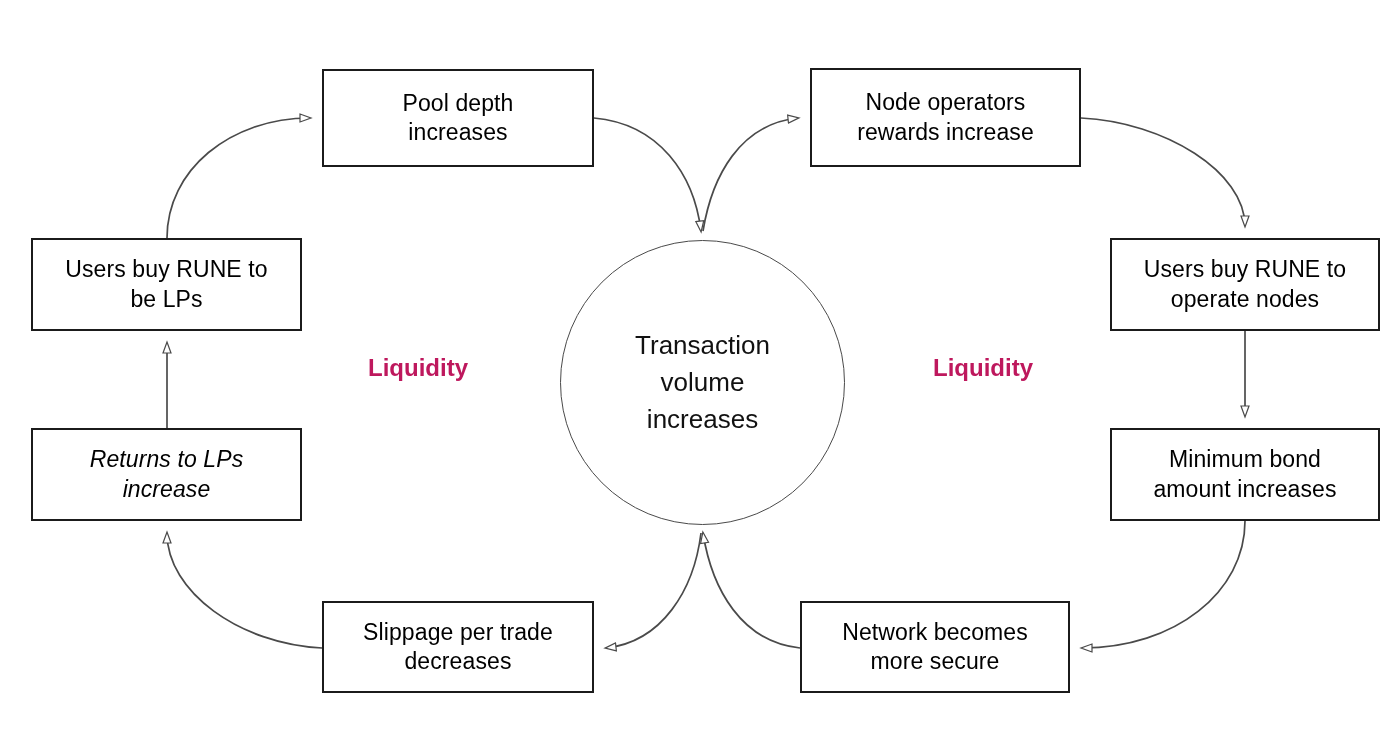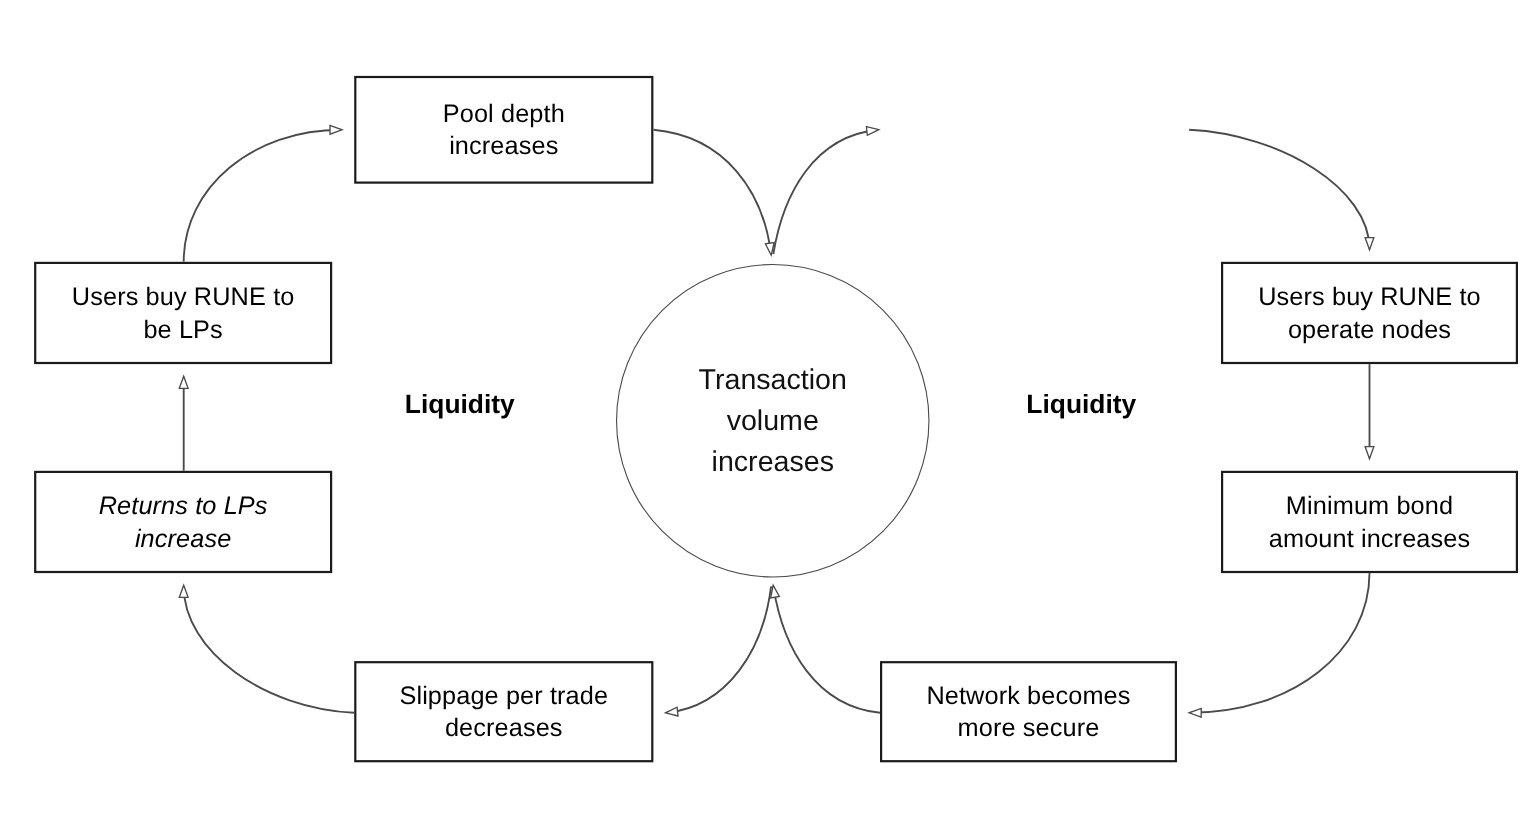--- a/index.html
+++ b/index.html
@@ -55,21 +55,21 @@
     justify-content: center;
     text-align: center;
     color: #111111;
     font-size: 26px;
     line-height: 1.42;
   }
   .side-label {
     position: absolute;
     font-weight: bold;
     font-size: 24px;
-    color: #000000;
+    color: #be185d;
     white-space: nowrap;
     transform: translate(-50%, -50%);
   }
 </style>
 </head>
 <body>
 
 <div id="canvas">
 
   <svg class="layer" viewBox="0 0 1400 749">
@@ -93,20 +93,23 @@
   </svg>
 
   <div class="center-circle" style="left:560px; top:240px; width:285px; height:285px;">
     <span>Transaction<br>volume<br>increases</span>
   </div>
 
   <div class="node-box" style="left:322px; top:69px; width:272px; height:98px;">
     <span>Pool depth<br>increases</span>
   </div>
 
+  <div class="node-box" style="left:810px; top:68px; width:271px; height:99px;">
+    <span>Node operators<br>rewards increase</span>
+  </div>
 
   <div class="node-box" style="left:31px; top:238px; width:271px; height:93px;">
     <span>Users buy RUNE to<br>be LPs</span>
   </div>
 
   <div class="node-box" style="left:1110px; top:238px; width:270px; height:93px;">
     <span>Users buy RUNE to<br>operate nodes</span>
   </div>
 
   <div class="node-box" style="left:31px; top:428px; width:271px; height:93px;font-style:italic;">

